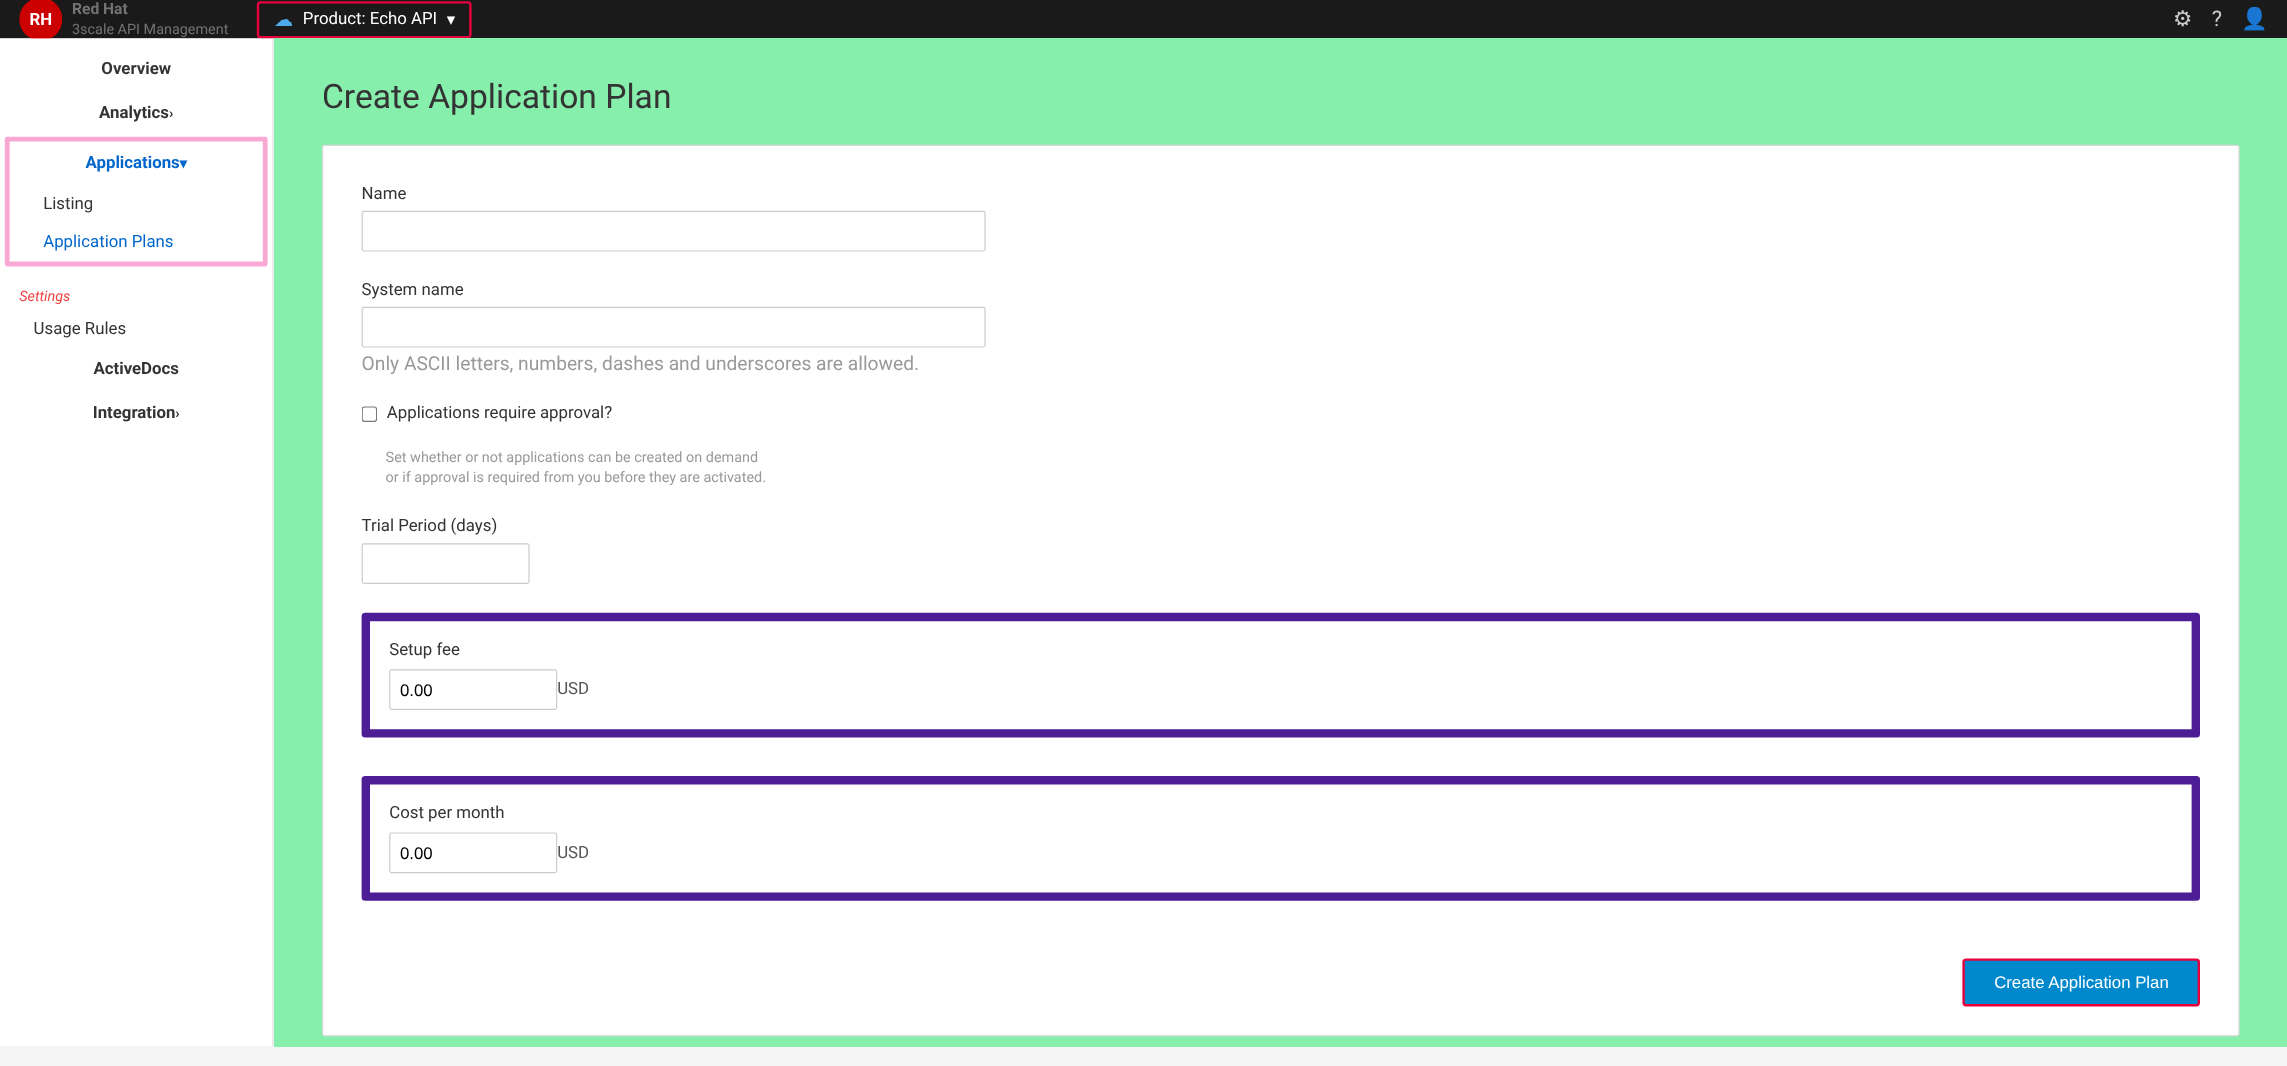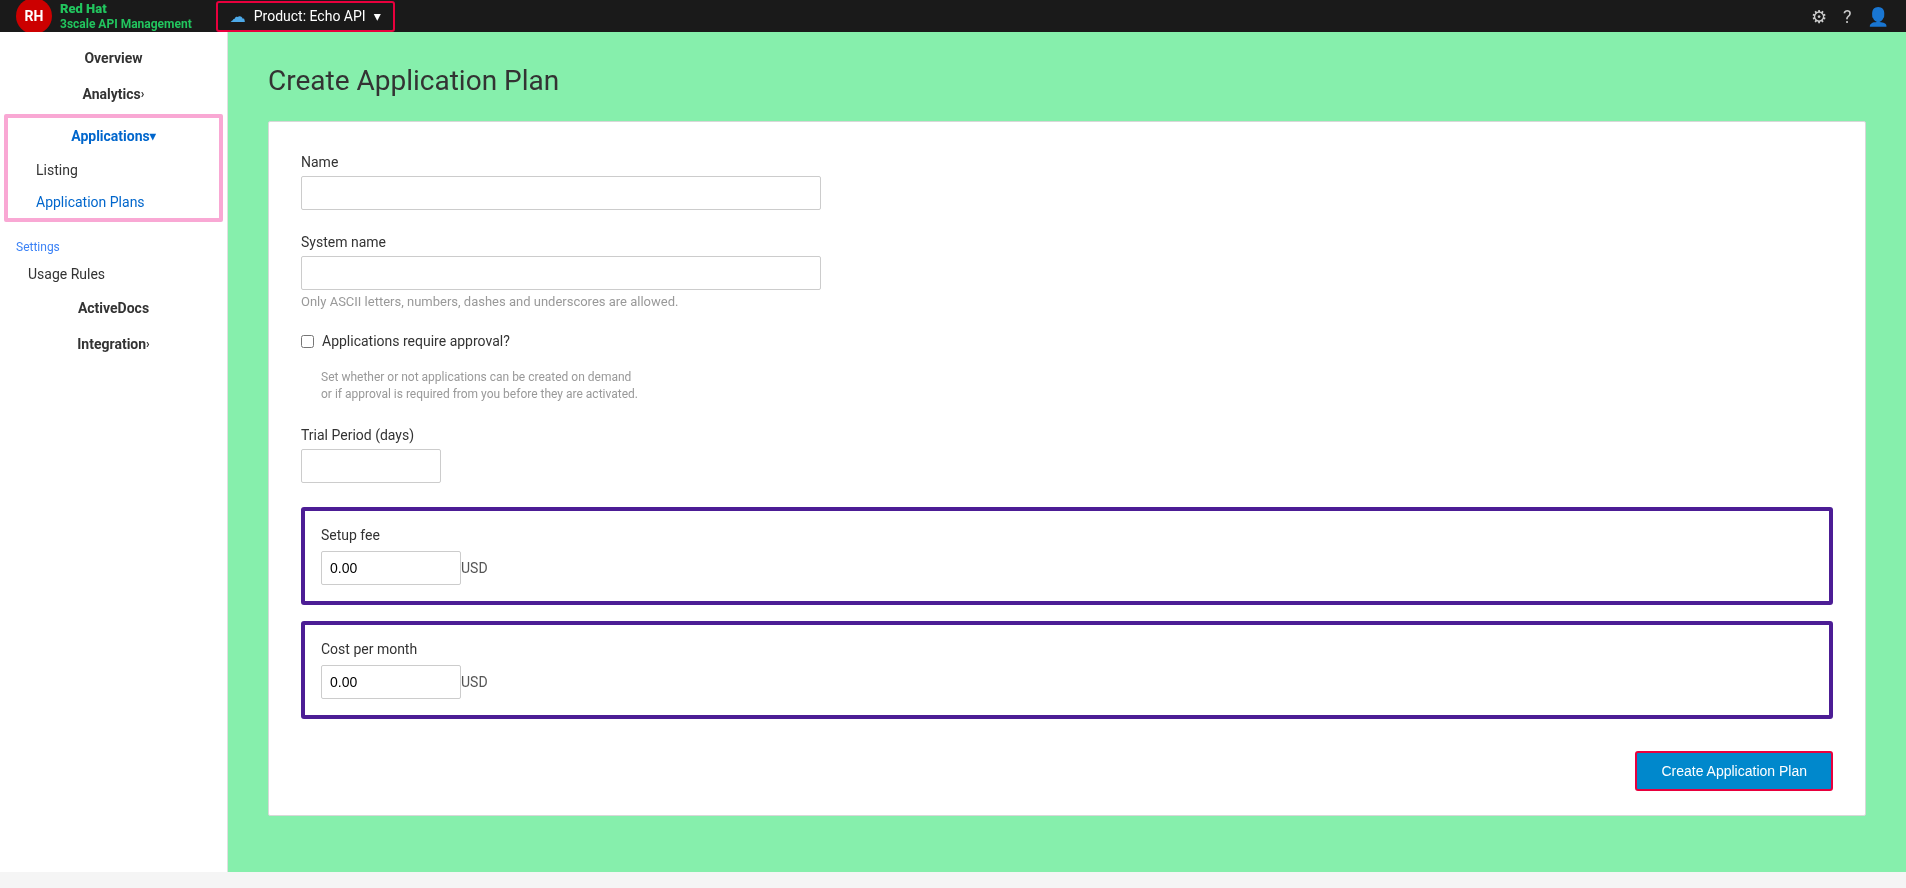--- a/index.html
+++ b/index.html
@@ -9,21 +9,21 @@
     .header {
       background: #1a1a1a;
       height: 32px;
       display: flex;
       align-items: center;
       padding: 0 16px;
       justify-content: space-between;
     }
     .header-left { display: flex; align-items: center; gap: 24px; }
     .logo { display: flex; align-items: center; gap: 8px; }
-    .logo-text { color: #22c55e; font-size: 12px; line-height: 1.2; font-weight: bold; }
+    .logo-text { color: #737373; font-size: 12px; line-height: 1.2; }
     .logo-text strong { display: block; font-size: 13px; }
     .product-selector {
       border: 2px solid #e8003d;
       border-radius: 3px;
       padding: 4px 12px;
       display: flex;
       align-items: center;
       gap: 8px;
       cursor: pointer;
       color: white;
@@ -50,22 +50,23 @@
       color: #333;
       font-size: 14px;
       display: flex;
       align-items: center;
       justify-content: center;
       font-weight: bold;
     }
     .sidebar-item.active { color: #0066cc; }
     .sidebar-section-label {
       padding: 16px 16px 4px;
-      color: #3b82f6;
+      color: #ef4444;
       font-size: 12px;
+      font-style: italic;
     }
     .sidebar-sub-item {
       padding: 8px 28px 8px 28px;
       cursor: pointer;
       color: #333;
       font-size: 14px;
     }
     .sidebar-sub-item.active { color: #0066cc; }
     .chevron { font-size: 12px; }
 
@@ -102,21 +103,21 @@
     .form-input {
       width: 520px;
       height: 34px;
       border: 1px solid #ccc;
       border-radius: 2px;
       padding: 0 8px;
       font-size: 14px;
       outline: none;
     }
     .form-hint {
-      font-size: 13px;
+      font-size: 16px;
       color: #999;
       margin-top: 4px;
     }
     .form-checkbox-group { margin-bottom: 24px; }
     .form-checkbox-label {
       display: flex;
       align-items: center;
       gap: 8px;
       font-size: 14px;
       color: #333;
@@ -134,24 +135,24 @@
       height: 34px;
       border: 1px solid #ccc;
       border-radius: 2px;
       padding: 0 8px;
       font-size: 14px;
       outline: none;
     }
 
     
     .fee-section {
-      border: 4px solid #4c1d95;
+      border: 7px solid #4c1d95;
       border-radius: 3px;
       padding: 16px;
-      margin-bottom: 16px;
+      margin-bottom: 32px;
       display: inline-block;
       min-width: 260px;
     }
     .fee-label {
       font-size: 14px;
       color: #333;
       margin-bottom: 8px;
     }
     .fee-input-row {
       display: flex;

